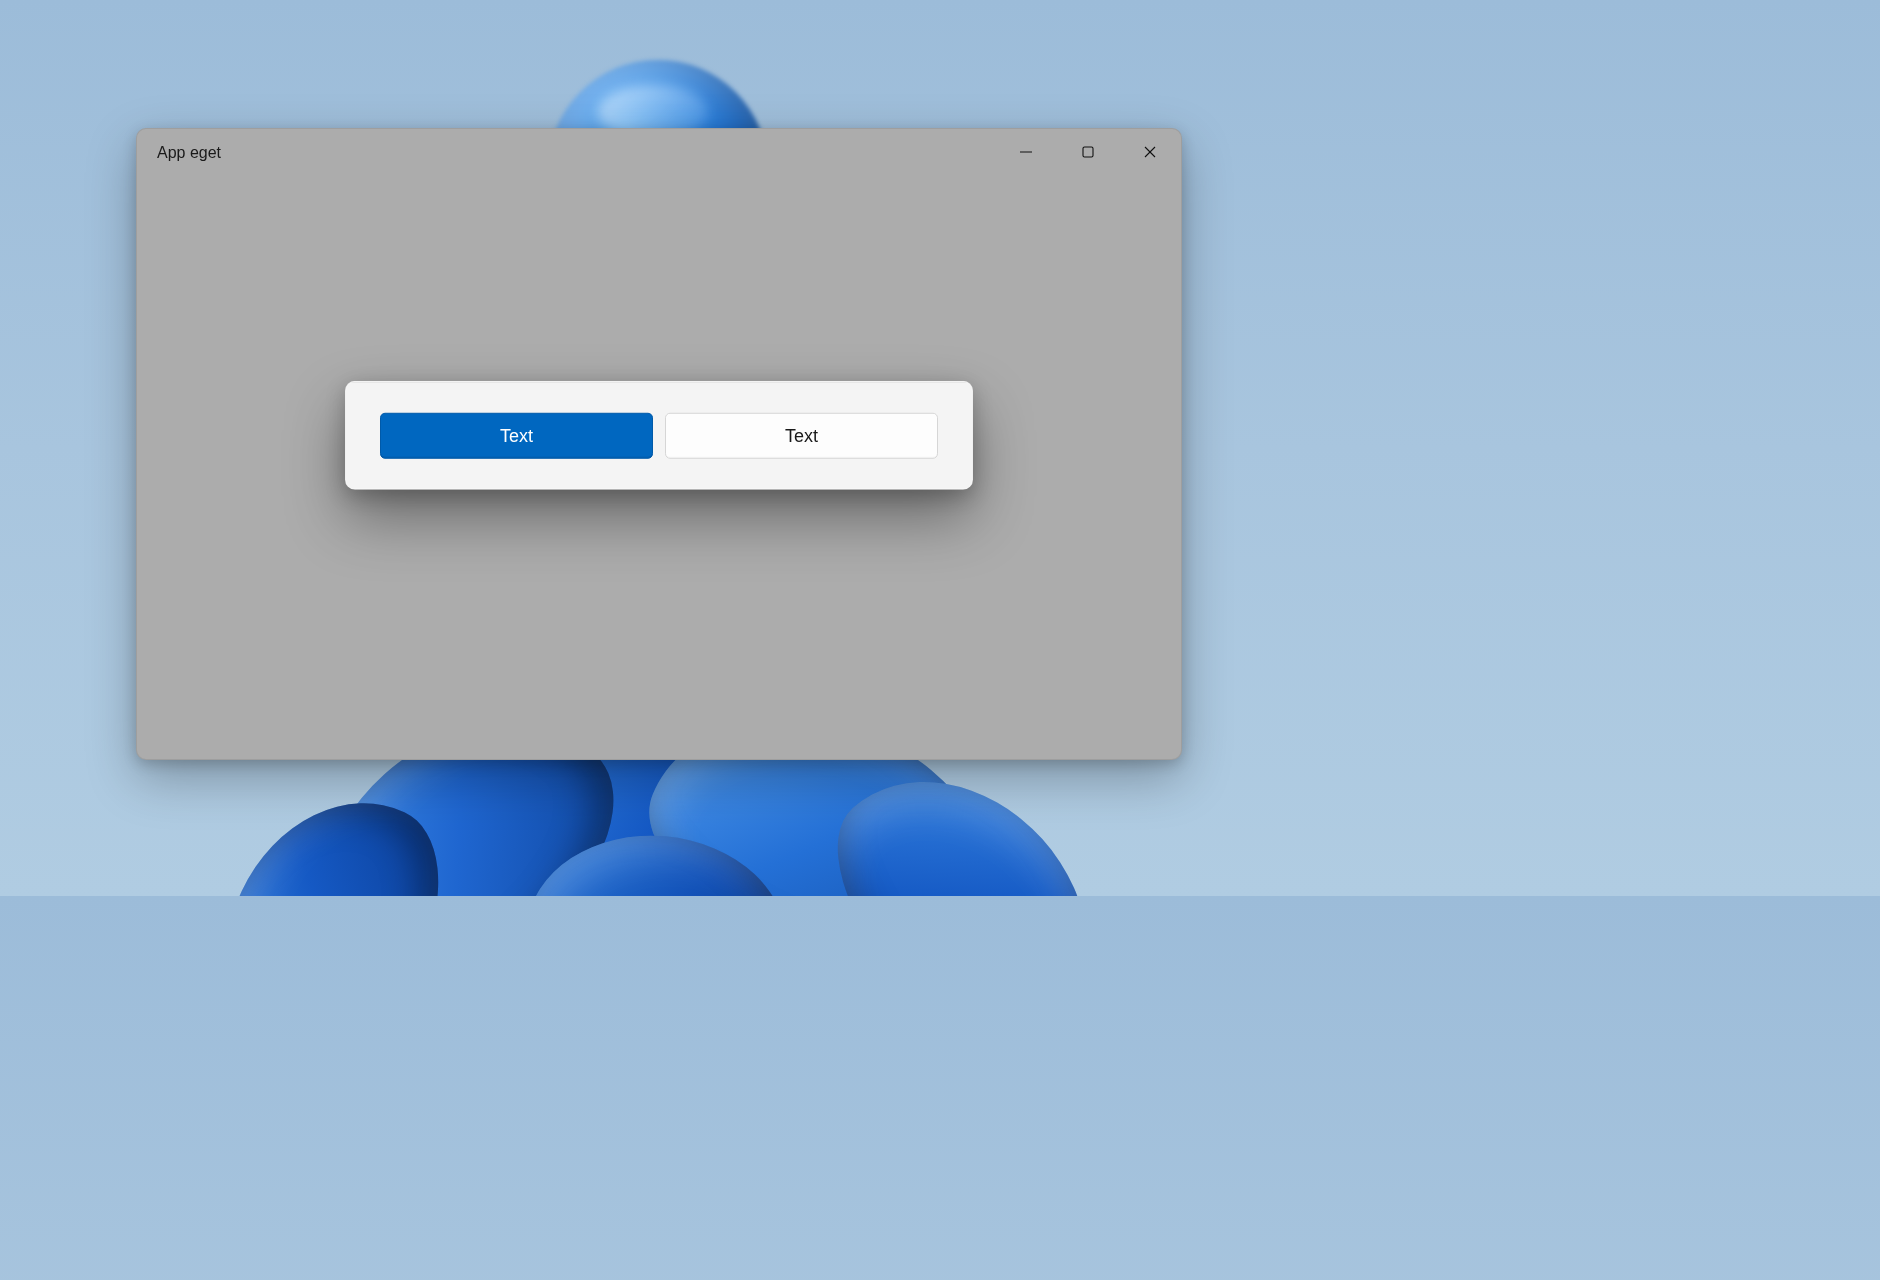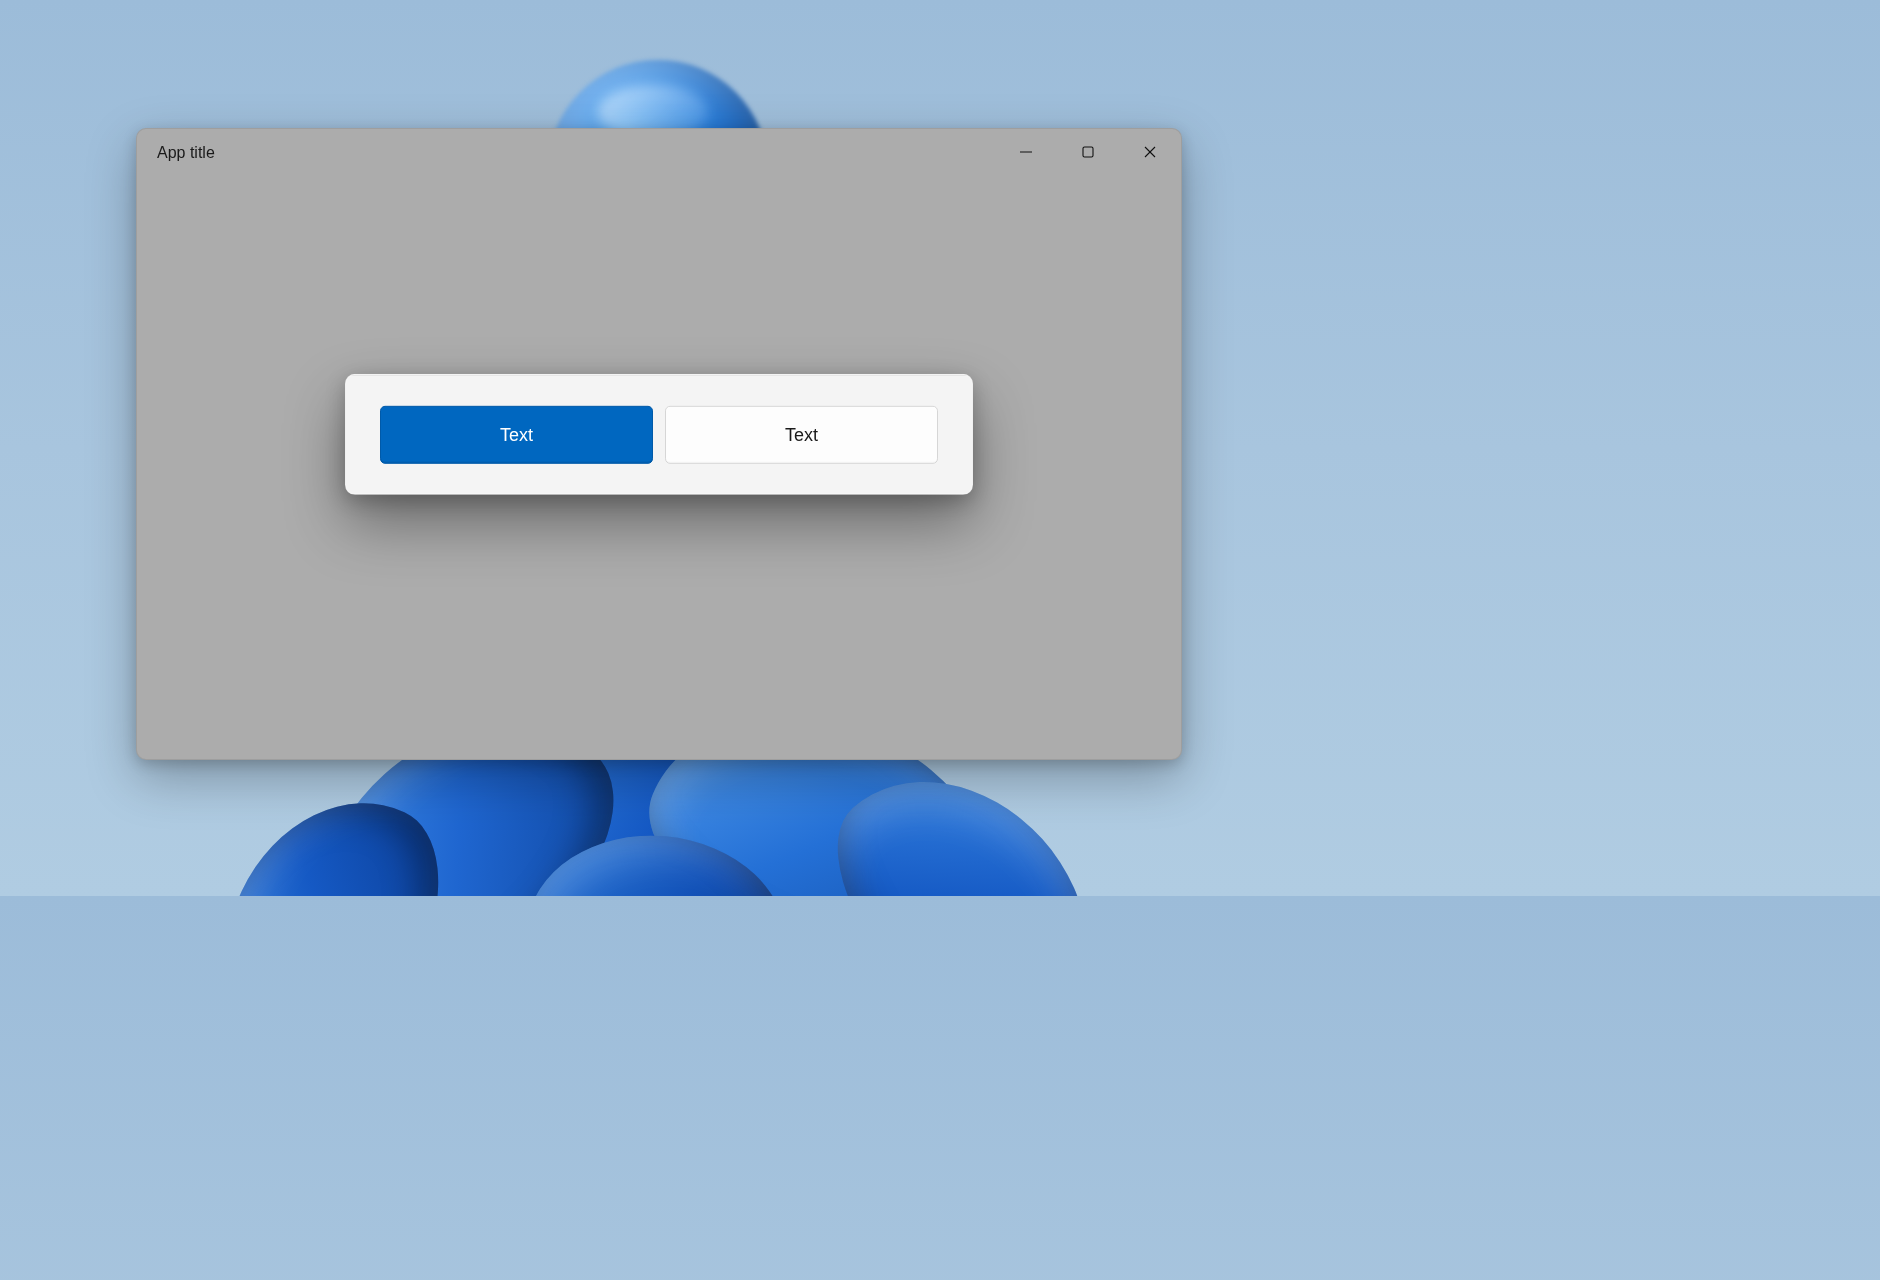--- a/index.html
+++ b/index.html
@@ -167,21 +167,21 @@
     .dialog-actions {
       background: #f4f4f4;
       border-top: 1px solid #e3e3e3;
       padding: 30px 34px;
       display: flex;
       gap: 12px;
     }
 
     .dlg-btn {
       flex: 1;
-      height: 58px;
+      height: 46px;
       border-radius: 5px;
       font-size: 18px;
       font-family: inherit;
       font-weight: 400;
       cursor: pointer;
       border: 1px solid transparent;
       text-align: center;
     }
 
     .dlg-btn.primary {
@@ -208,21 +208,21 @@
     <div class="petal p2"></div>
     <div class="petal p3"></div>
     <div class="petal p4"></div>
     <div class="petal p5"></div>
     <div class="petal p6"></div>
   </div>
 </div>
 
 <div class="app-window">
   <div class="titlebar">
-    <div class="app-title">App title</div>
+    <div class="app-title">App eget</div>
     <div class="window-controls">
       <button class="win-btn">
         <span>
           <svg viewBox="0 0 14 14" stroke="currentColor" stroke-width="1.1" fill="none">
               <line x1="1" y1="7" x2="13" y2="7"></line>
             </svg>
         </span>
       </button>
       <button class="win-btn">
         <span>

